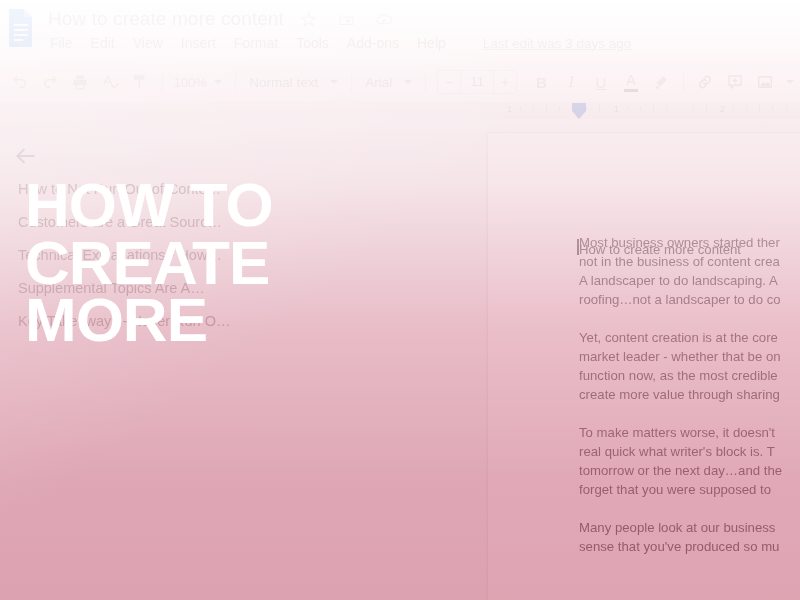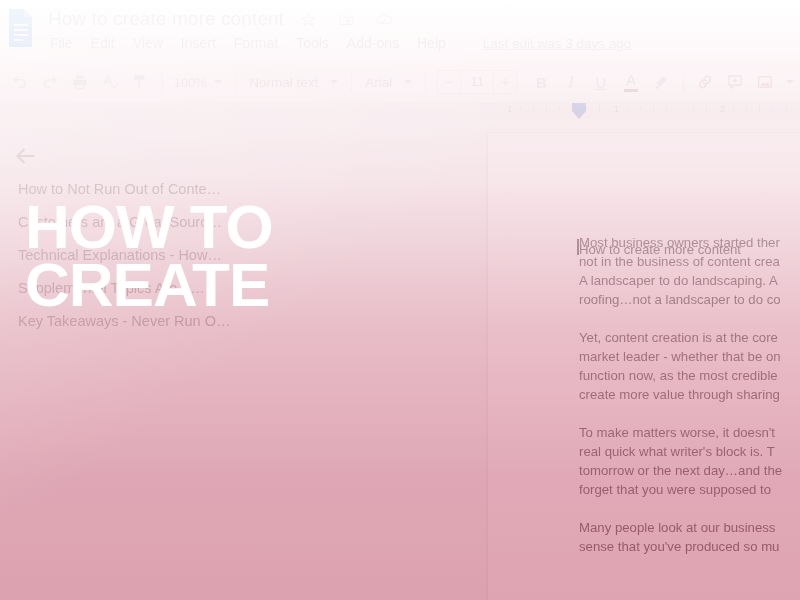--- a/index.html
+++ b/index.html
@@ -187,21 +187,21 @@
     position: absolute; left: 0; top: 0; width: 800px; height: 600px;
     background:
       linear-gradient(to bottom right,
         rgba(255,255,255,0.30) 0%,
         rgba(255,255,255,0.0) 45%);
     pointer-events: none;
   }
 
   
   .headline {
-    position: absolute; left: 25px; top: 198px;
+    position: absolute; left: 25px; top: 176px;
     width: 420px;
     font-family: "Liberation Sans", sans-serif;
     font-weight: bold;
     font-size: 62px;
     line-height: 0.93;
     letter-spacing: -1px;
     color: #ffffff;
     text-transform: uppercase;
     pointer-events: none;
   }
@@ -429,15 +429,16 @@
       </div>
     </div>
   </div>
 
   <div class="overlay-grad"></div>
   <div class="overlay-grad2"></div>
 
   <div class="headline">
     <div>HOW TO</div>
     <div>CREATE</div>
+    <div>MORE</div>
   </div>
 
 </div>
 
 </body></html>

